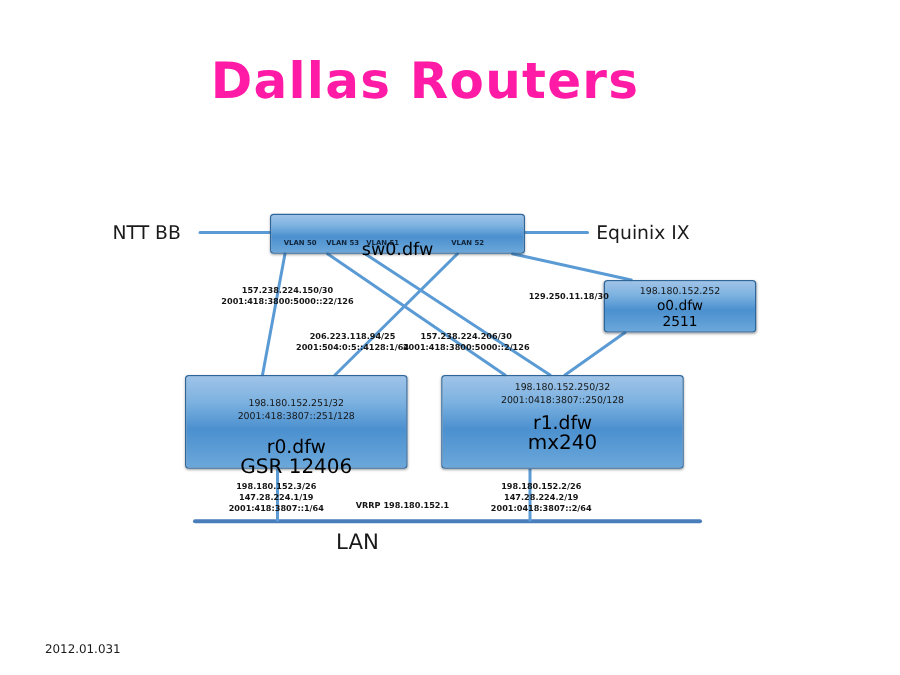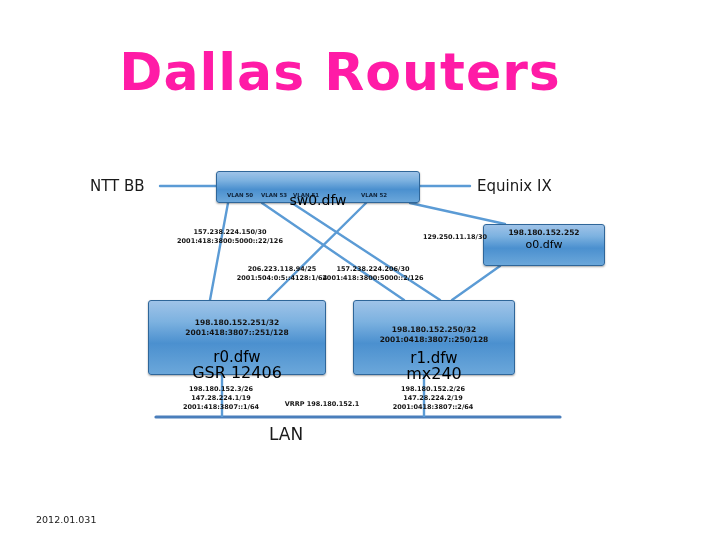--- a/index.html
+++ b/index.html
@@ -24,40 +24,40 @@
     left: 0; top: 0;
     width: 720px; height: 540px;
     pointer-events: none;
   }
   .title {
     position: absolute;
     left: 0; top: 42px;
     width: 680px;
     text-align: center;
     font-family: "DejaVu Sans", sans-serif;
-    font-size: 52px;
+    font-size: 40px;
     font-weight: bold;
     letter-spacing: 1px;
     color: #ff1ba6;
   }
   
   .node {
     position: absolute;
     border: 1px solid #2f6699;
     border-radius: 3px;
     background: linear-gradient(180deg, #9fc3e8 0%, #7db2e0 28%, #4b90cf 58%, #6ba7da 100%);
     box-shadow: 0 1px 2px rgba(0,0,0,0.35);
     color: #10121a;
     text-align: center;
     box-sizing: border-box;
   }
   .node .ip {
     font-family: "DejaVu Sans", sans-serif;
     font-size: 7.5px;
-    font-weight: bold;
+    font-weight: normal;
     line-height: 9.5px;
     color: #141414;
   }
   .node .hostname {
     font-family: "DejaVu Sans", sans-serif;
     font-size: 14px;
     line-height: 16px;
     color: #000000;
   }
   .node .model {
@@ -106,22 +106,22 @@
   #node-r0 {
     left: 148px; top: 300px;
     width: 178px; height: 75px;
     padding-top: 17px;
   }
   #node-r0 .hostname { margin-top: 12px; font-size: 15px; }
   #node-r0 .model { font-size: 16px; }
 
   #node-r1 {
     left: 353px; top: 300px;
-    width: 162px; height: 75px;
-    padding-top: 24px;
+    width: 194px; height: 75px;
+    padding-top: 4px;
   }
   #node-r1 .hostname { margin-top: 6px; font-size: 15px; }
   #node-r1 .model { font-size: 16px; }
 
   
   .ext-label {
     position: absolute;
     font-family: "DejaVu Sans", sans-serif;
     font-size: 15px;
     color: #1a1a1a;
@@ -205,20 +205,21 @@
       <span class="vlan" id="vlan-50">VLAN 50</span>
       <span class="vlan" id="vlan-53">VLAN 53</span>
       <span class="vlan" id="vlan-51">VLAN 51</span>
       <span class="vlan" id="vlan-52">VLAN 52</span>
     </div>
   </div>
 
   <div class="node" id="node-o0">
     <div class="ip">198.180.152.252</div>
     <div class="hostname">o0.dfw</div>
+    <div class="model">2511</div>
   </div>
 
   <div class="node" id="node-r0">
     <div class="ip">198.180.152.251/32</div>
     <div class="ip">2001:418:3807::251/128</div>
     <div class="hostname">r0.dfw</div>
     <div class="model">GSR 12406</div>
   </div>
 
   <div class="node" id="node-r1">

